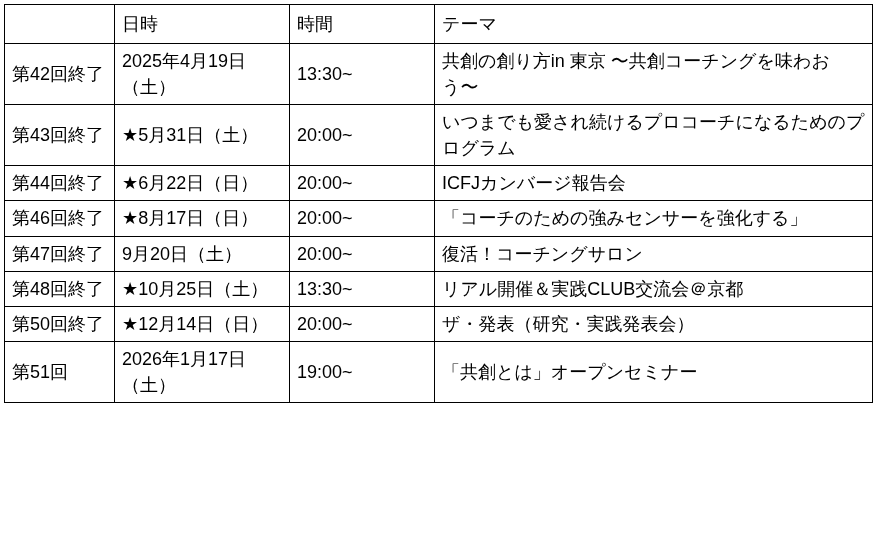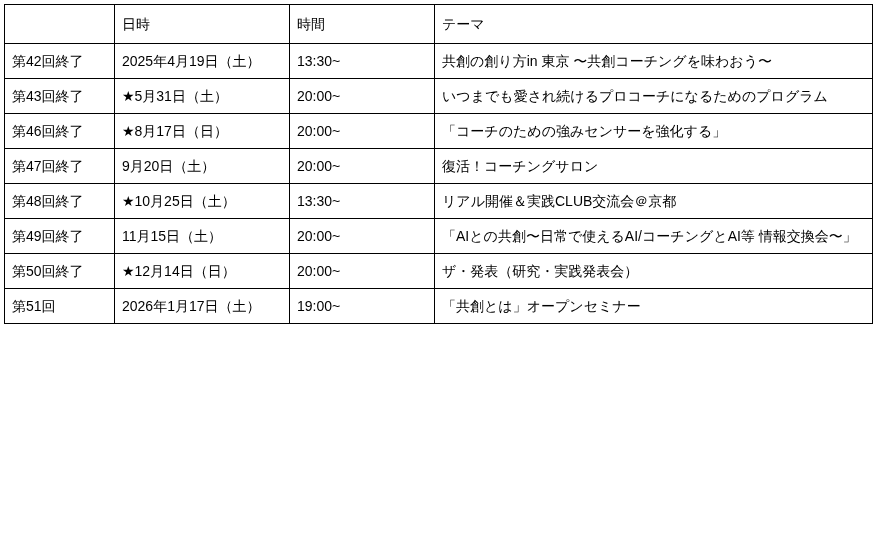--- a/index.html
+++ b/index.html
@@ -18,21 +18,21 @@
     position: relative;
     width: 876px;
     height: 536px;
     box-sizing: border-box;
     padding: 4px 4px 0 4px;
   }
   table.schedule {
     border-collapse: collapse;
     table-layout: fixed;
     width: 868px;
-    font-size: 14px;
+    font-size: 18px;
     line-height: 1.45;
   }
   table.schedule col.c-session { width: 110px; }
   table.schedule col.c-date    { width: 175px; }
   table.schedule col.c-time    { width: 145px; }
   table.schedule col.c-theme   { width: 438px; }
 
   table.schedule th,
   table.schedule td {
     border: 1px solid #000000;
@@ -80,42 +80,42 @@
           <td class="time">13:30~</td>
           <td class="theme">共創の創り方in 東京 〜共創コーチングを味わおう〜</td>
         </tr>
         <tr class="row tall">
           <td class="session">第43回終了</td>
           <td class="date">★5月31日（土）</td>
           <td class="time">20:00~</td>
           <td class="theme">いつまでも愛され続けるプロコーチになるためのプログラム</td>
         </tr>
         <tr class="row">
+          <td class="session">第44回終了</td>
+          <td class="date">★6月22日（日）</td>
+          <td class="time">20:00~</td>
+          <td class="theme">ICFJカンバージ報告会</td>
+        </tr>
+        <tr class="row">
           <td class="session">第46回終了</td>
           <td class="date">★8月17日（日）</td>
           <td class="time">20:00~</td>
           <td class="theme">「コーチのための強みセンサーを強化する」</td>
         </tr>
         <tr class="row">
           <td class="session">第47回終了</td>
           <td class="date">9月20日（土）</td>
           <td class="time">20:00~</td>
           <td class="theme">復活！コーチングサロン</td>
         </tr>
         <tr class="row">
           <td class="session">第48回終了</td>
           <td class="date">★10月25日（土）</td>
           <td class="time">13:30~</td>
           <td class="theme">リアル開催＆実践CLUB交流会＠京都</td>
-        </tr>
-        <tr class="row tall">
-          <td class="session">第49回終了</td>
-          <td class="date">11月15日（土）</td>
-          <td class="time">20:00~</td>
-          <td class="theme">「AIとの共創〜日常で使えるAI/コーチングとAI等 情報交換会〜」</td>
         </tr>
         <tr class="row">
           <td class="session">第50回終了</td>
           <td class="date">★12月14日（日）</td>
           <td class="time">20:00~</td>
           <td class="theme">ザ・発表（研究・実践発表会）</td>
         </tr>
         <tr class="row tall">
           <td class="session">第51回</td>
           <td class="date">2026年1月17日（土）</td>

